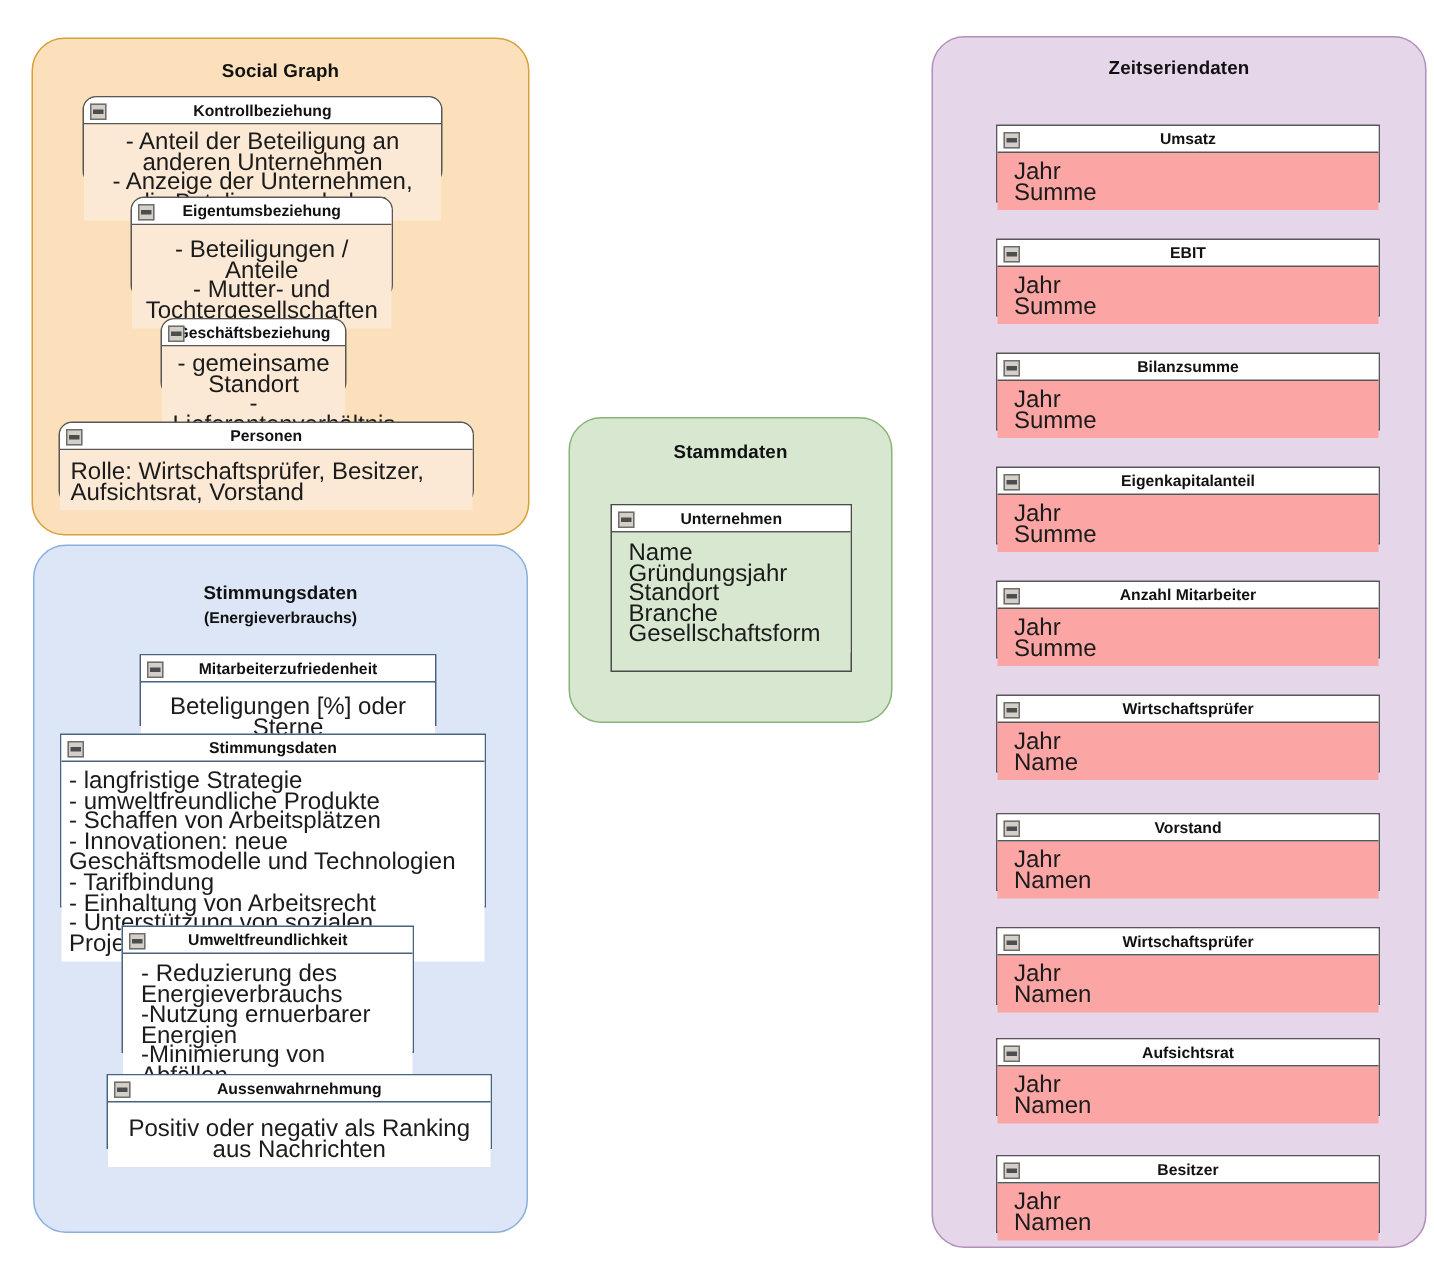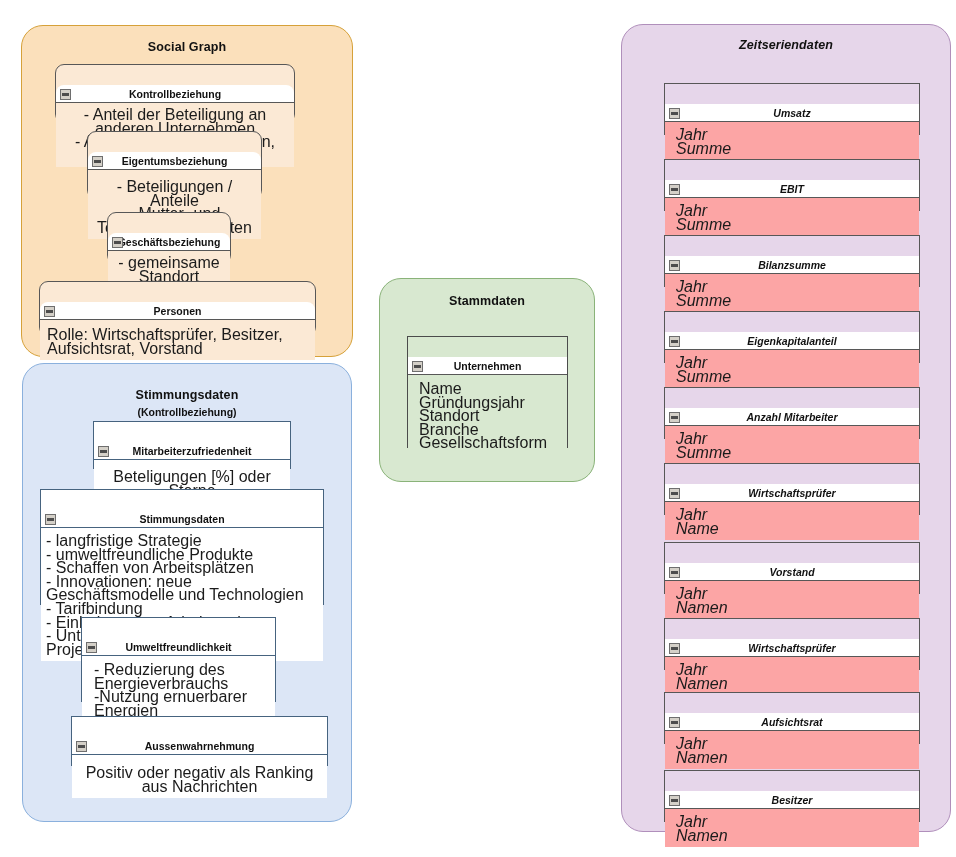--- a/index.html
+++ b/index.html
@@ -59,21 +59,20 @@
     background: #dce6f6;
     border-color: #8ab0dd;
   }
   .group-green {
     background: #d8e8d0;
     border-color: #8ab379;
   }
   .group-purple {
     background: #e6d6ea;
     border-color: #b08fbb;
-    font-style: italic;
   }
 
   
   .card {
     position: absolute;
     box-sizing: border-box;
     border: 1px solid #575757;
   }
   .card.rounded {
     border-radius: 9px;
@@ -84,21 +83,20 @@
     background: #ffffff;
     border-bottom: 1px solid #575757;
     height: 18px;
     line-height: 18px;
     text-align: center;
     font-size: 10.5px;
     font-weight: bold;
     color: #111111;
     white-space: nowrap;
     overflow: hidden;
-    margin-top: 20px;
   }
   .card.rounded > .card-head {
     border-top-left-radius: 8px;
     border-top-right-radius: 8px;
   }
   .collapse-icon {
     position: absolute;
     left: 4px;
     top: 4px;
     width: 11px;
@@ -180,23 +178,23 @@
       <div class="card-head">
         <span class="collapse-icon"></span>
         <span>Personen</span>
       </div>
       <div class="card-body" style="padding-top:8px;">Rolle: Wirtschaftsprüfer, Besitzer, Aufsichtsrat, Vorstand</div>
     </div>
   </div>
 
   <div class="group group-blue" style="left:22px; top:363px; width:330px; height:459px;">
     <div class="group-title" style="top:24px;">Stimmungsdaten</div>
-    <div class="group-subtitle" style="top:42px;">(Kontrollbeziehung)</div>
-
-    <div class="card card-blue" style="left:70px; top:57px; width:198px; height:48px;">
+    <div class="group-subtitle" style="top:42px;">(Energieverbrauchs)</div>
+
+    <div class="card card-blue" style="left:70px; top:72px; width:198px; height:48px;">
       <div class="card-head">
         <span class="collapse-icon"></span>
         <span>Mitarbeiterzufriedenheit</span>
       </div>
       <div class="card-body center" style="padding-top:10px;">Beteligungen [%] oder Sterne</div>
     </div>
 
     <div class="card card-blue" style="left:17px; top:125px; width:284px; height:116px;">
       <div class="card-head">
         <span class="collapse-icon"></span>

